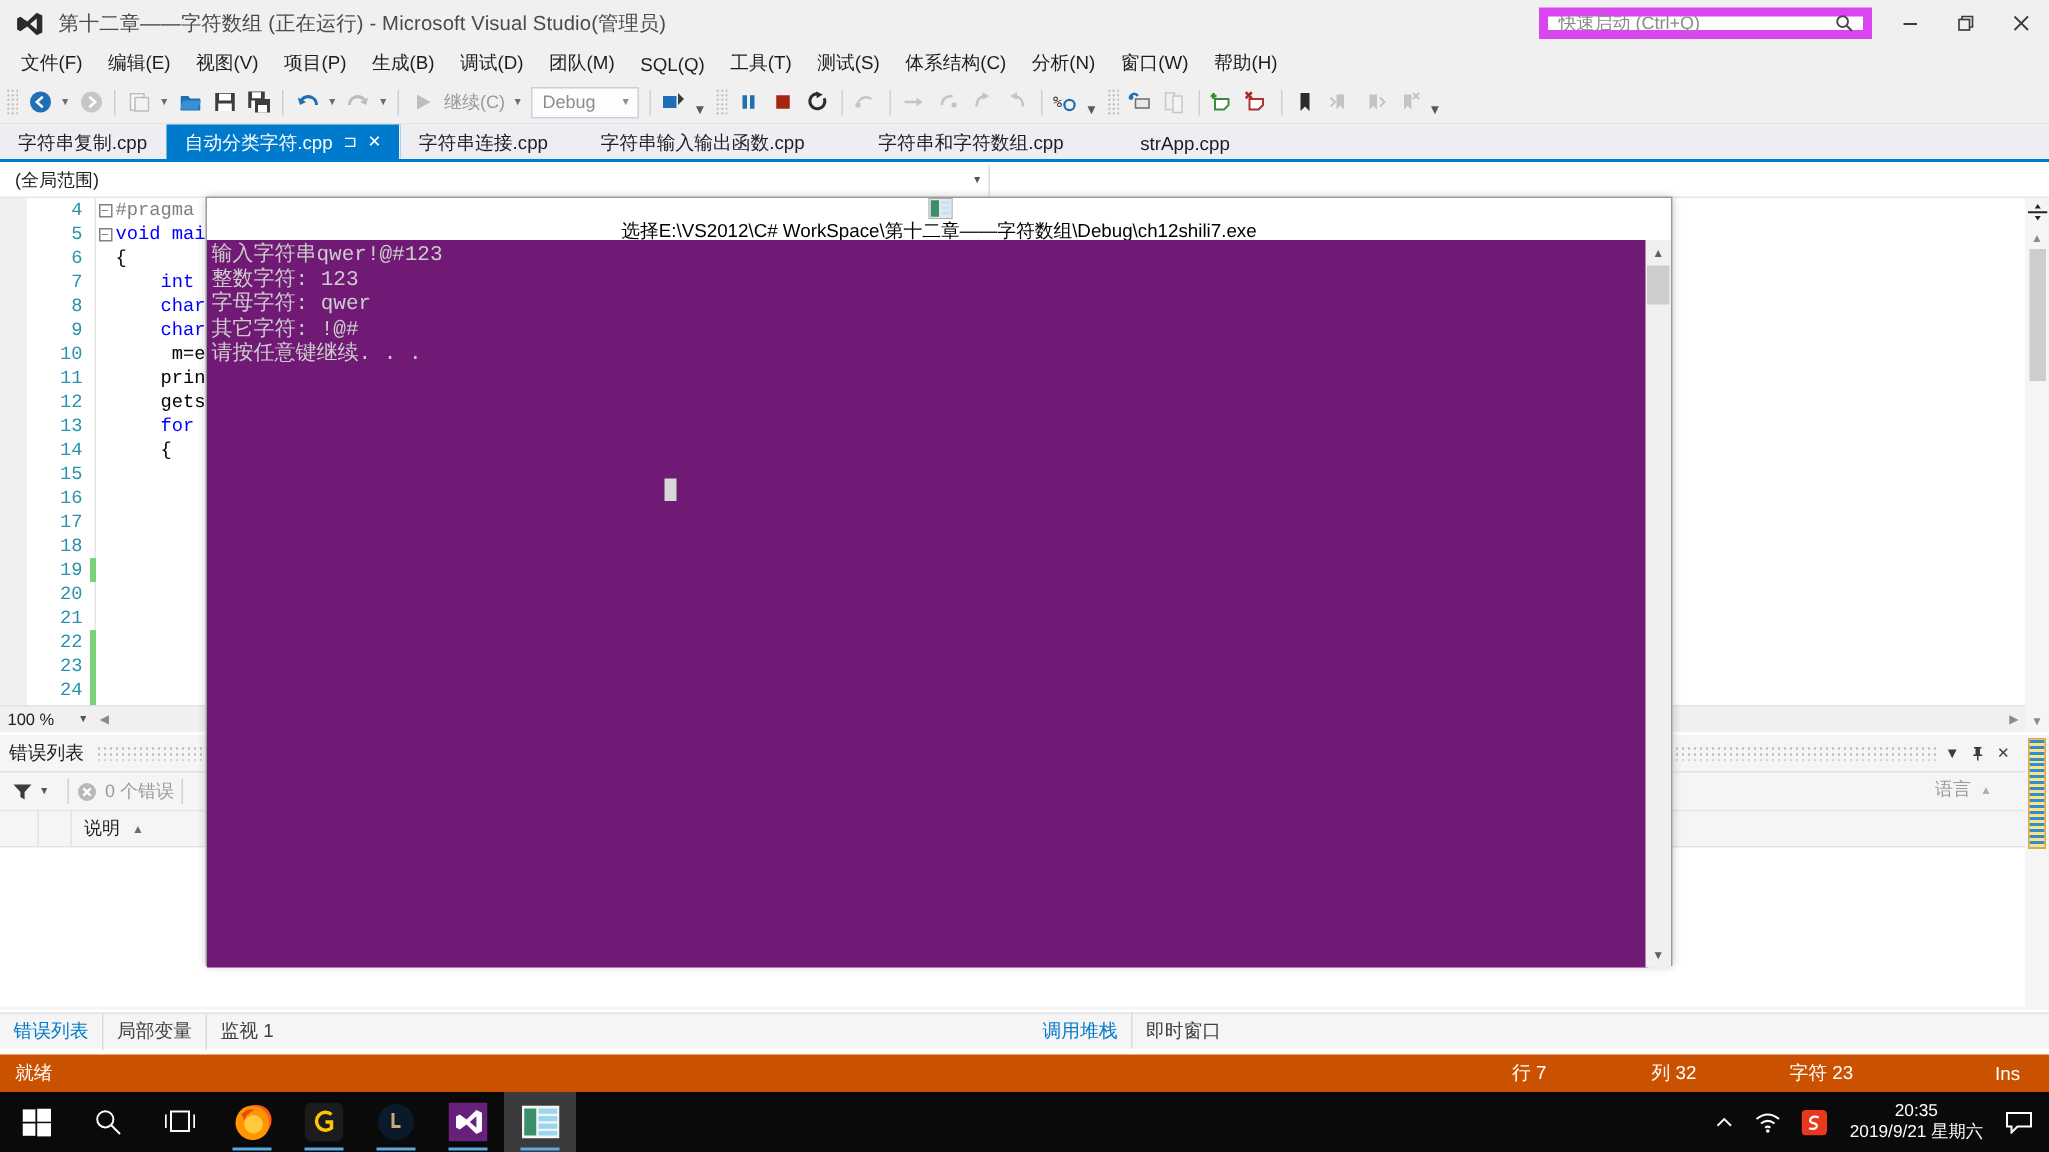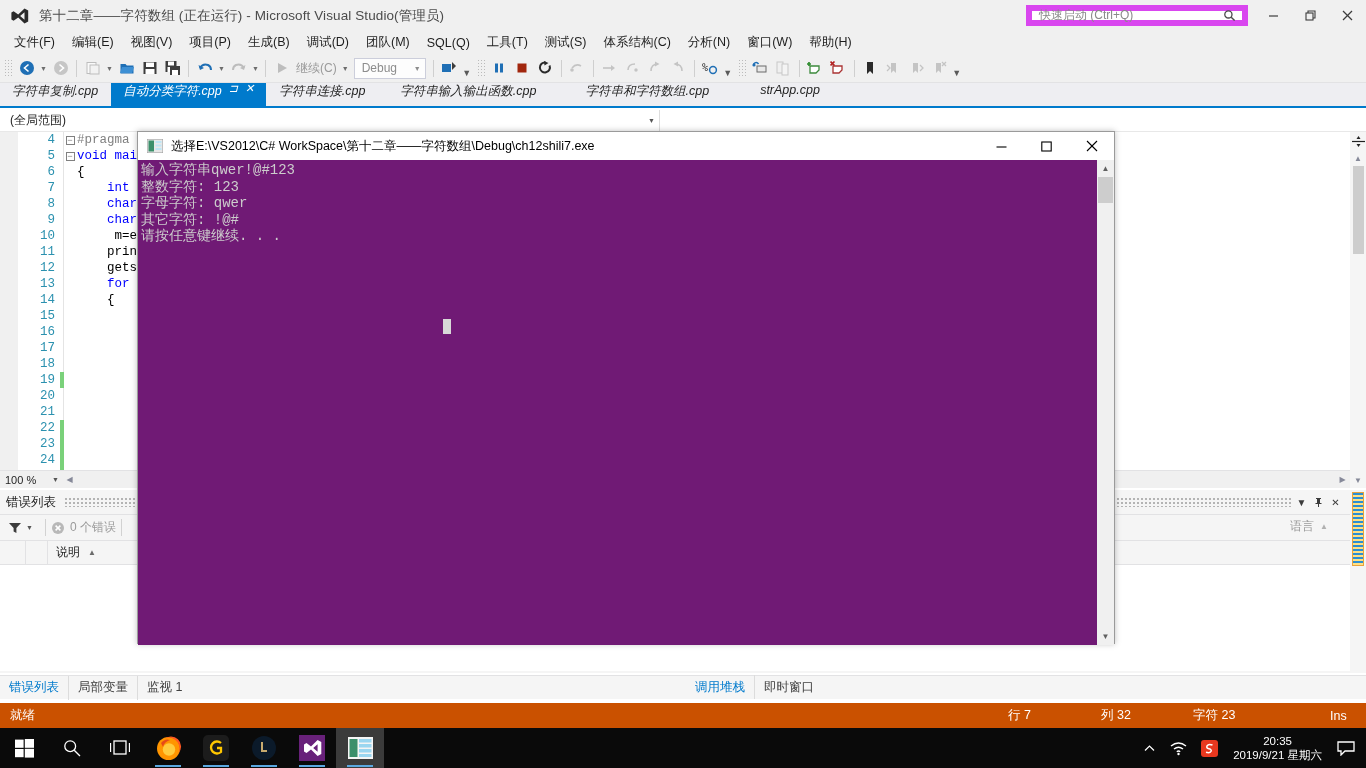--- a/index.html
+++ b/index.html
@@ -82,24 +82,23 @@
     width: 12px; height: 23px; display: flex; align-items: flex-end;
     justify-content: center; color: #5a5a5a; font-size: 9px; padding-bottom: 2px;
   }
 
   
   .tabstrip {
     position: absolute; left: 0; top: 83px; width: 1366px; height: 25px;
     background: #eeeef2; display: flex; align-items: stretch;
   }
   .doc-tab {
-    display: flex; padding: 0 12px;
+    display: flex; align-items: center; padding: 0 12px;
     font-size: 12.5px; color: #1e1e1e; white-space: nowrap;
     border-right: 1px solid #eeeef2;
-    font-style: italic;
   }
   .doc-tab.active { background: #007acc; color: #ffffff; }
   .doc-tab .tab-pin, .doc-tab .tab-close {
     margin-left: 7px; font-size: 11px; color: #ffffff; line-height: 1;
   }
   .tab-underline {
     position: absolute; left: 0; top: 106px; width: 1366px; height: 2px;
     background: #007acc;
   }
 
@@ -269,21 +268,21 @@
   .tray-item { padding: 0 7px; display: flex; align-items: center; }
   .clock { text-align: center; line-height: 14px; padding: 0 8px; font-size: 11.5px; }
 
   
   .console-win {
     position: absolute; left: 137px; top: 131px; width: 978px; height: 513px;
     background: #ffffff; border: 1px solid #9a9a9a;
     box-shadow: 0 0 6px rgba(0,0,0,.25);
   }
   .console-title {
-    height: 28px; background: #ffffff; display: flex; align-items: center;
+    height: 28px; background: #ffffff; display: flex; align-items: center; flex-direction: column;
   }
   .con-icon { width: 16px; height: 14px; margin: 0 8px 0 9px; display: flex; }
   .con-title-text { font-size: 12.5px; color: #000000; flex: 1; white-space: nowrap; }
   .con-btns { display: flex; height: 28px; }
   .con-btn {
     width: 45px; height: 28px; display: flex; align-items: center;
     justify-content: center; font-size: 12px; color: #000;
   }
   .console-body {
     position: absolute; left: 0; top: 28px; width: 961px; height: 485px;

